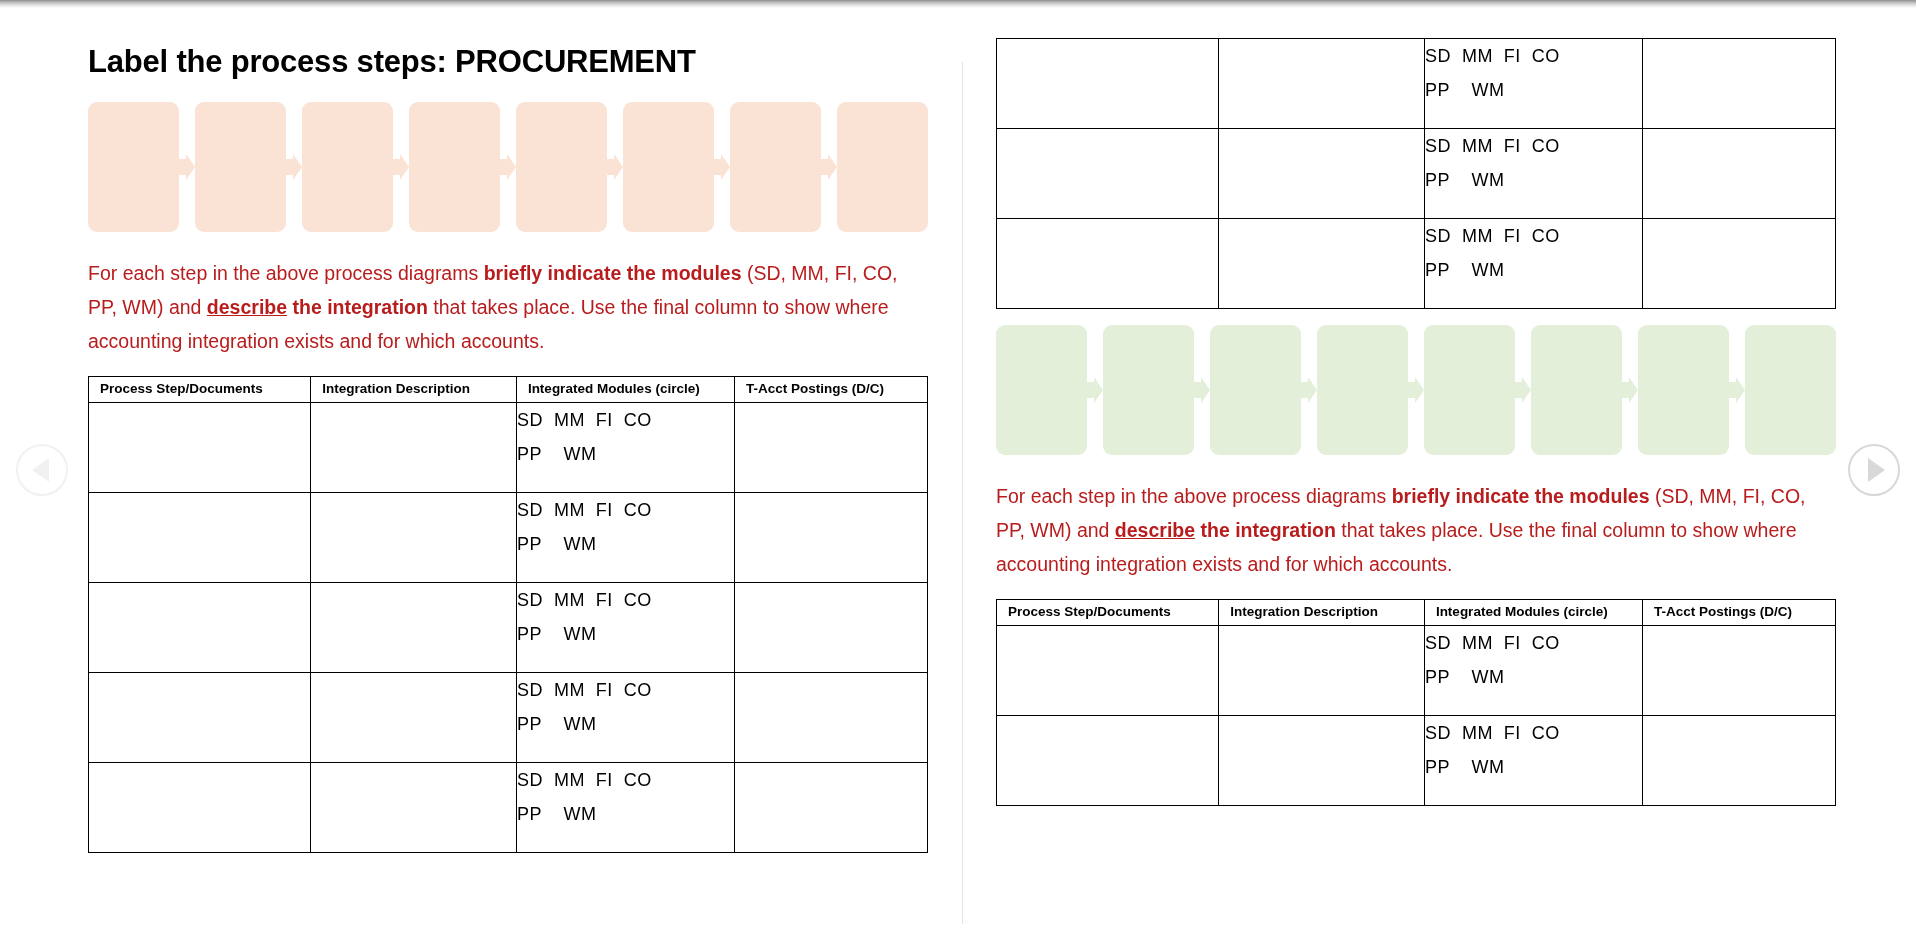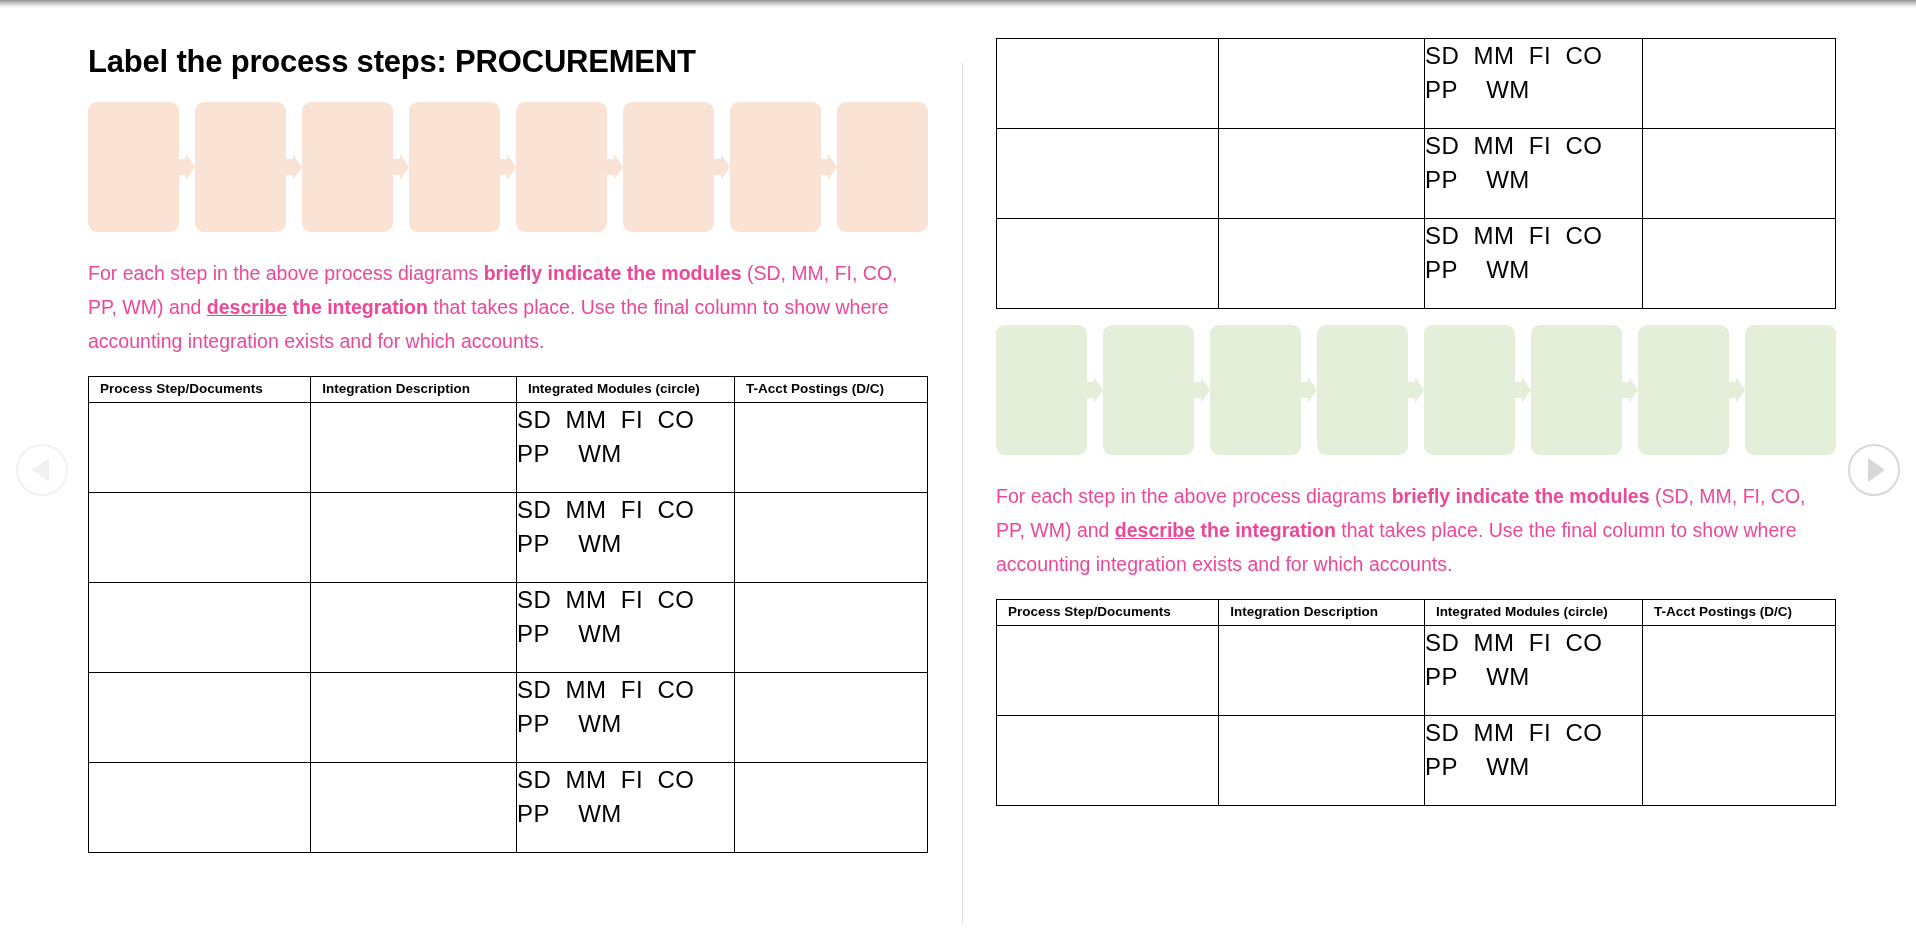--- a/index.html
+++ b/index.html
@@ -75,21 +75,21 @@
   .chain-arrow.peach::before { background: #fae3d5; }
   .chain-arrow.peach::after  { border-left: 9px solid #fae3d5; }
   .chain-arrow.green::before { background: #e3efd9; }
   .chain-arrow.green::after  { border-left: 9px solid #e3efd9; }
 
   
   .instructions {
     font-family: "Liberation Sans", sans-serif;
     font-size: 19.5px;
     line-height: 34px;
-    color: #ec4899;
+    color: #b91c1c;
   }
   .instructions b { font-weight: bold; }
   .instructions u.bu { font-weight: bold; text-decoration: underline; }
 
   
   table.wsheet {
     width: 100%;
     border-collapse: collapse;
     table-layout: fixed;
   }
@@ -104,21 +104,21 @@
     font-weight: bold;
     text-align: left;
     height: 26px;
     padding: 4px 7px 3px 11px;
     white-space: nowrap;
     overflow: hidden;
   }
   td.blank-cell { height: 90px; }
   td.modules-cell {
     height: 90px;
-    font-size: 24px;
+    font-size: 18px;
     line-height: 34px;
     color: #000;
     padding: 14px 0 10px 10px;
     white-space: pre;
     letter-spacing: 0.5px;
   }
   .col-a { width: 26.5%; }
   .col-b { width: 24.5%; }
   .col-c { width: 26%; }
   .col-d { width: 23%; }

